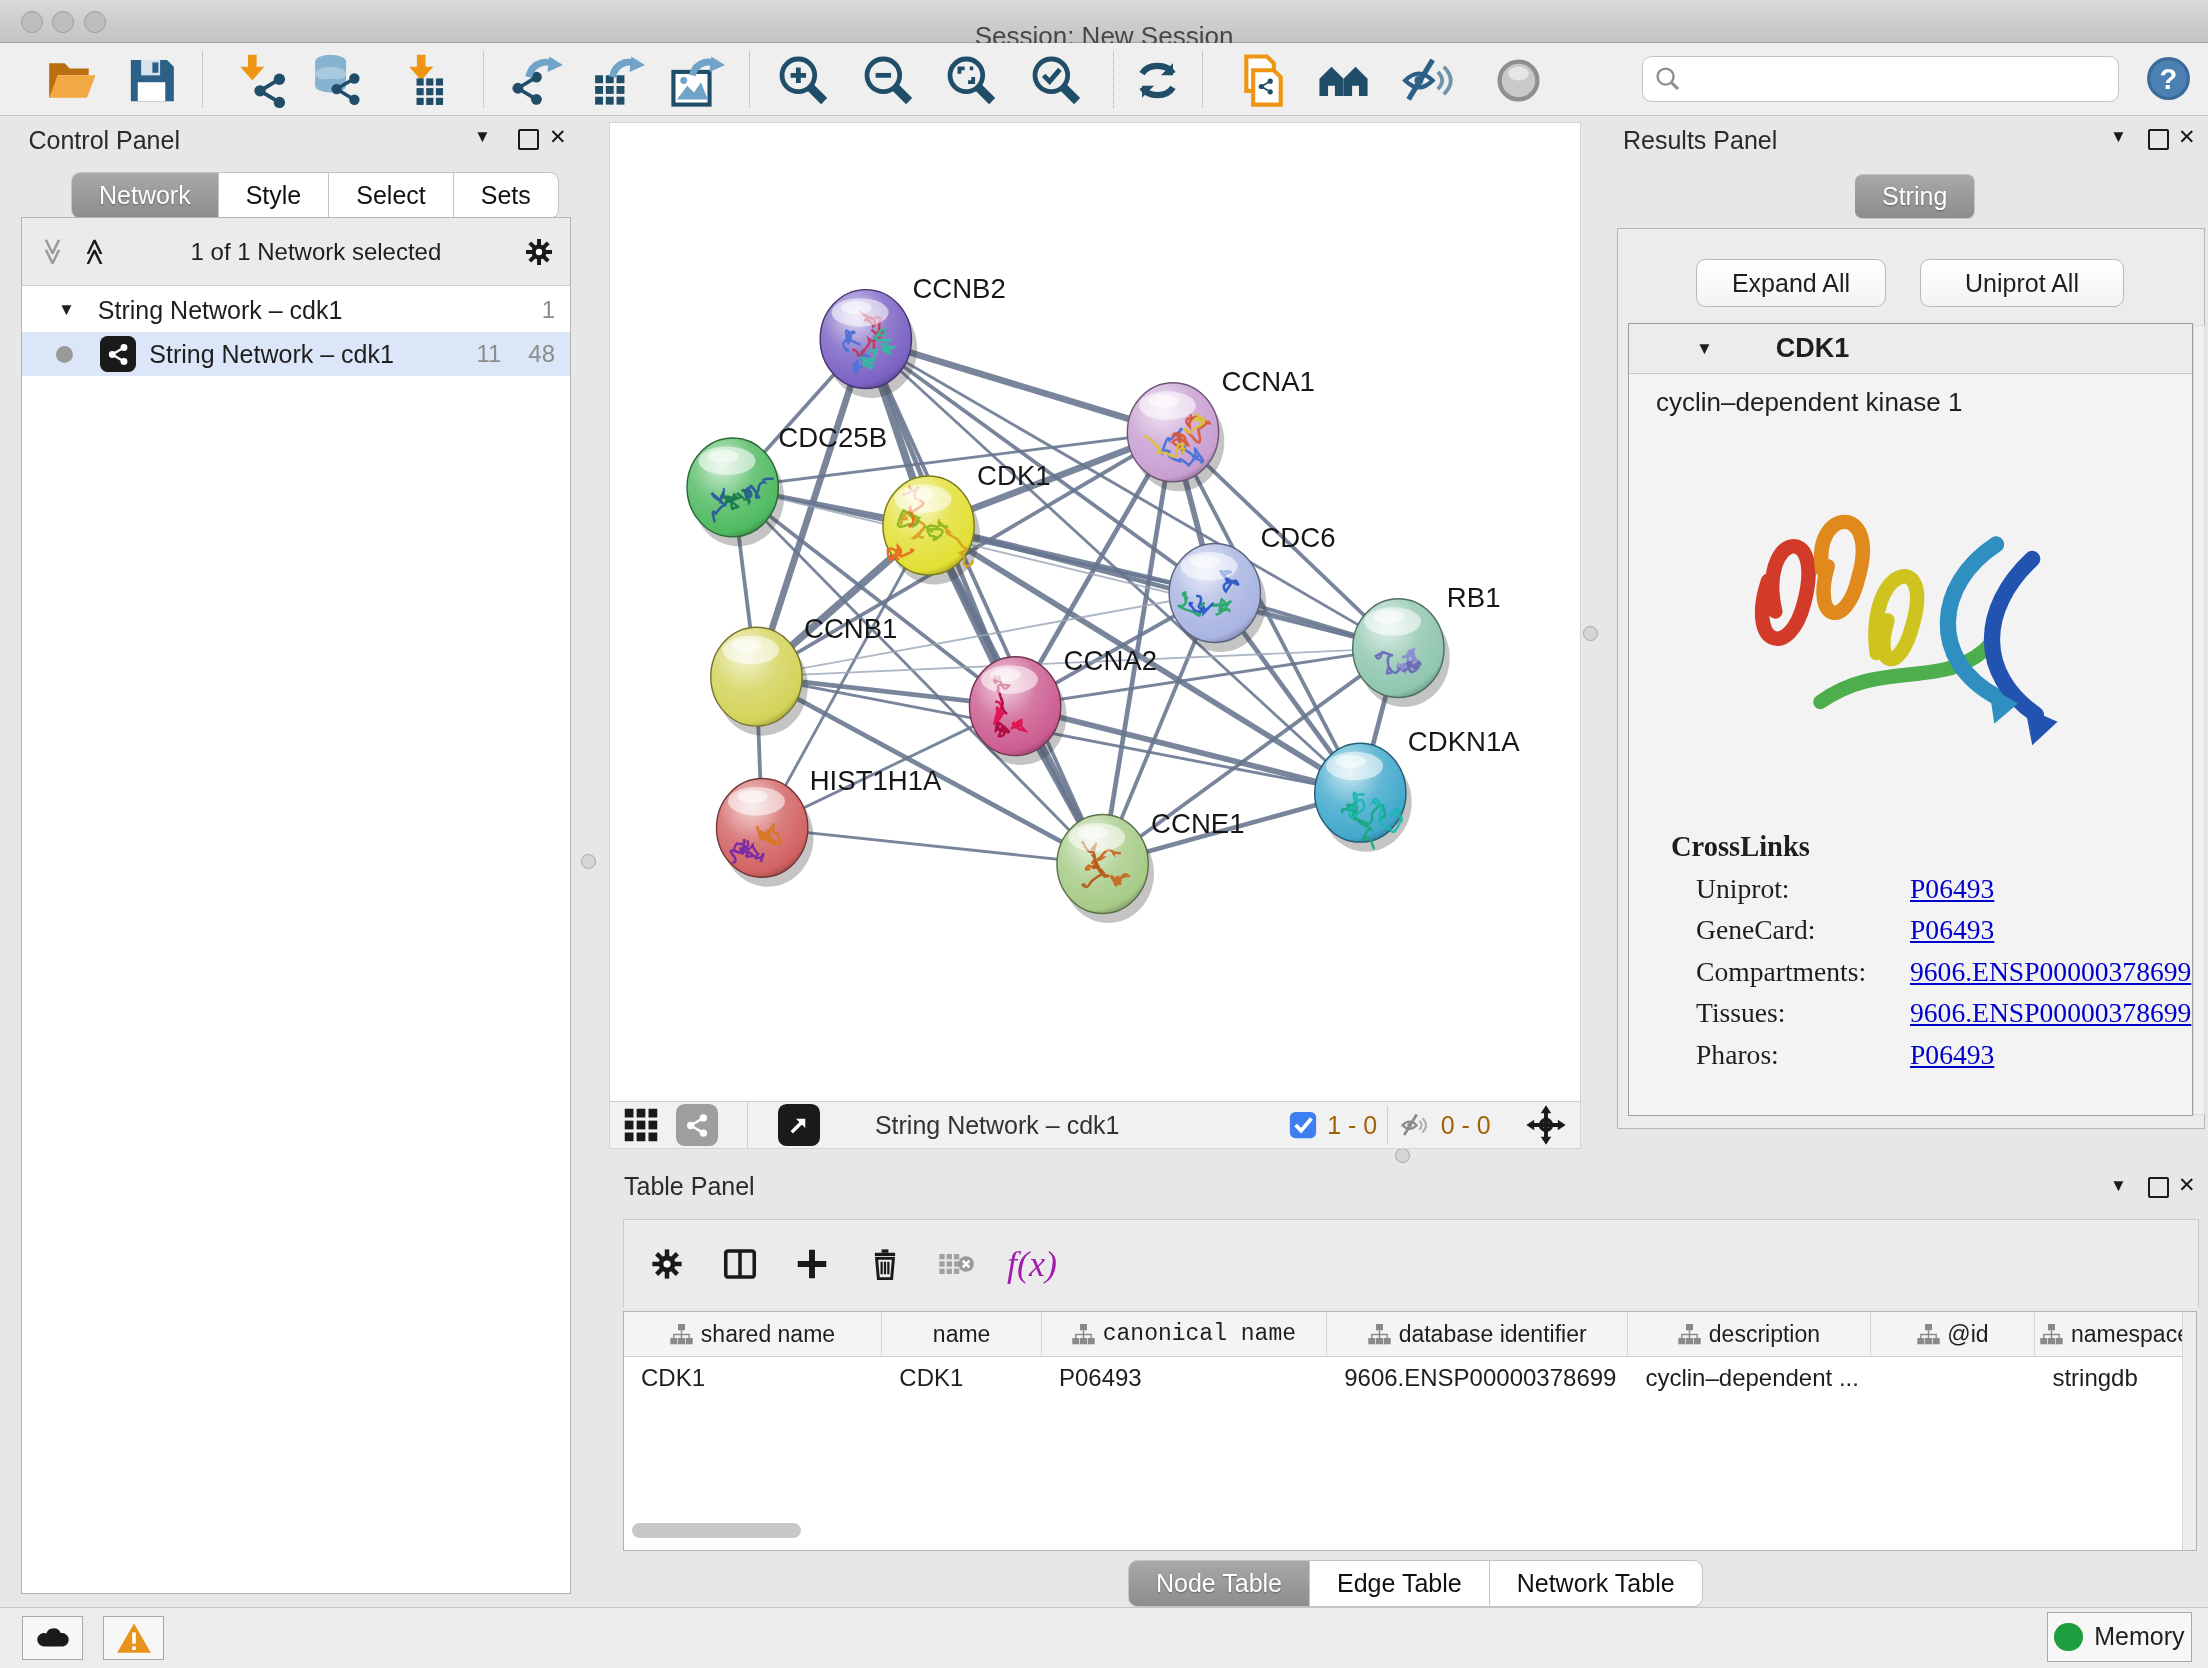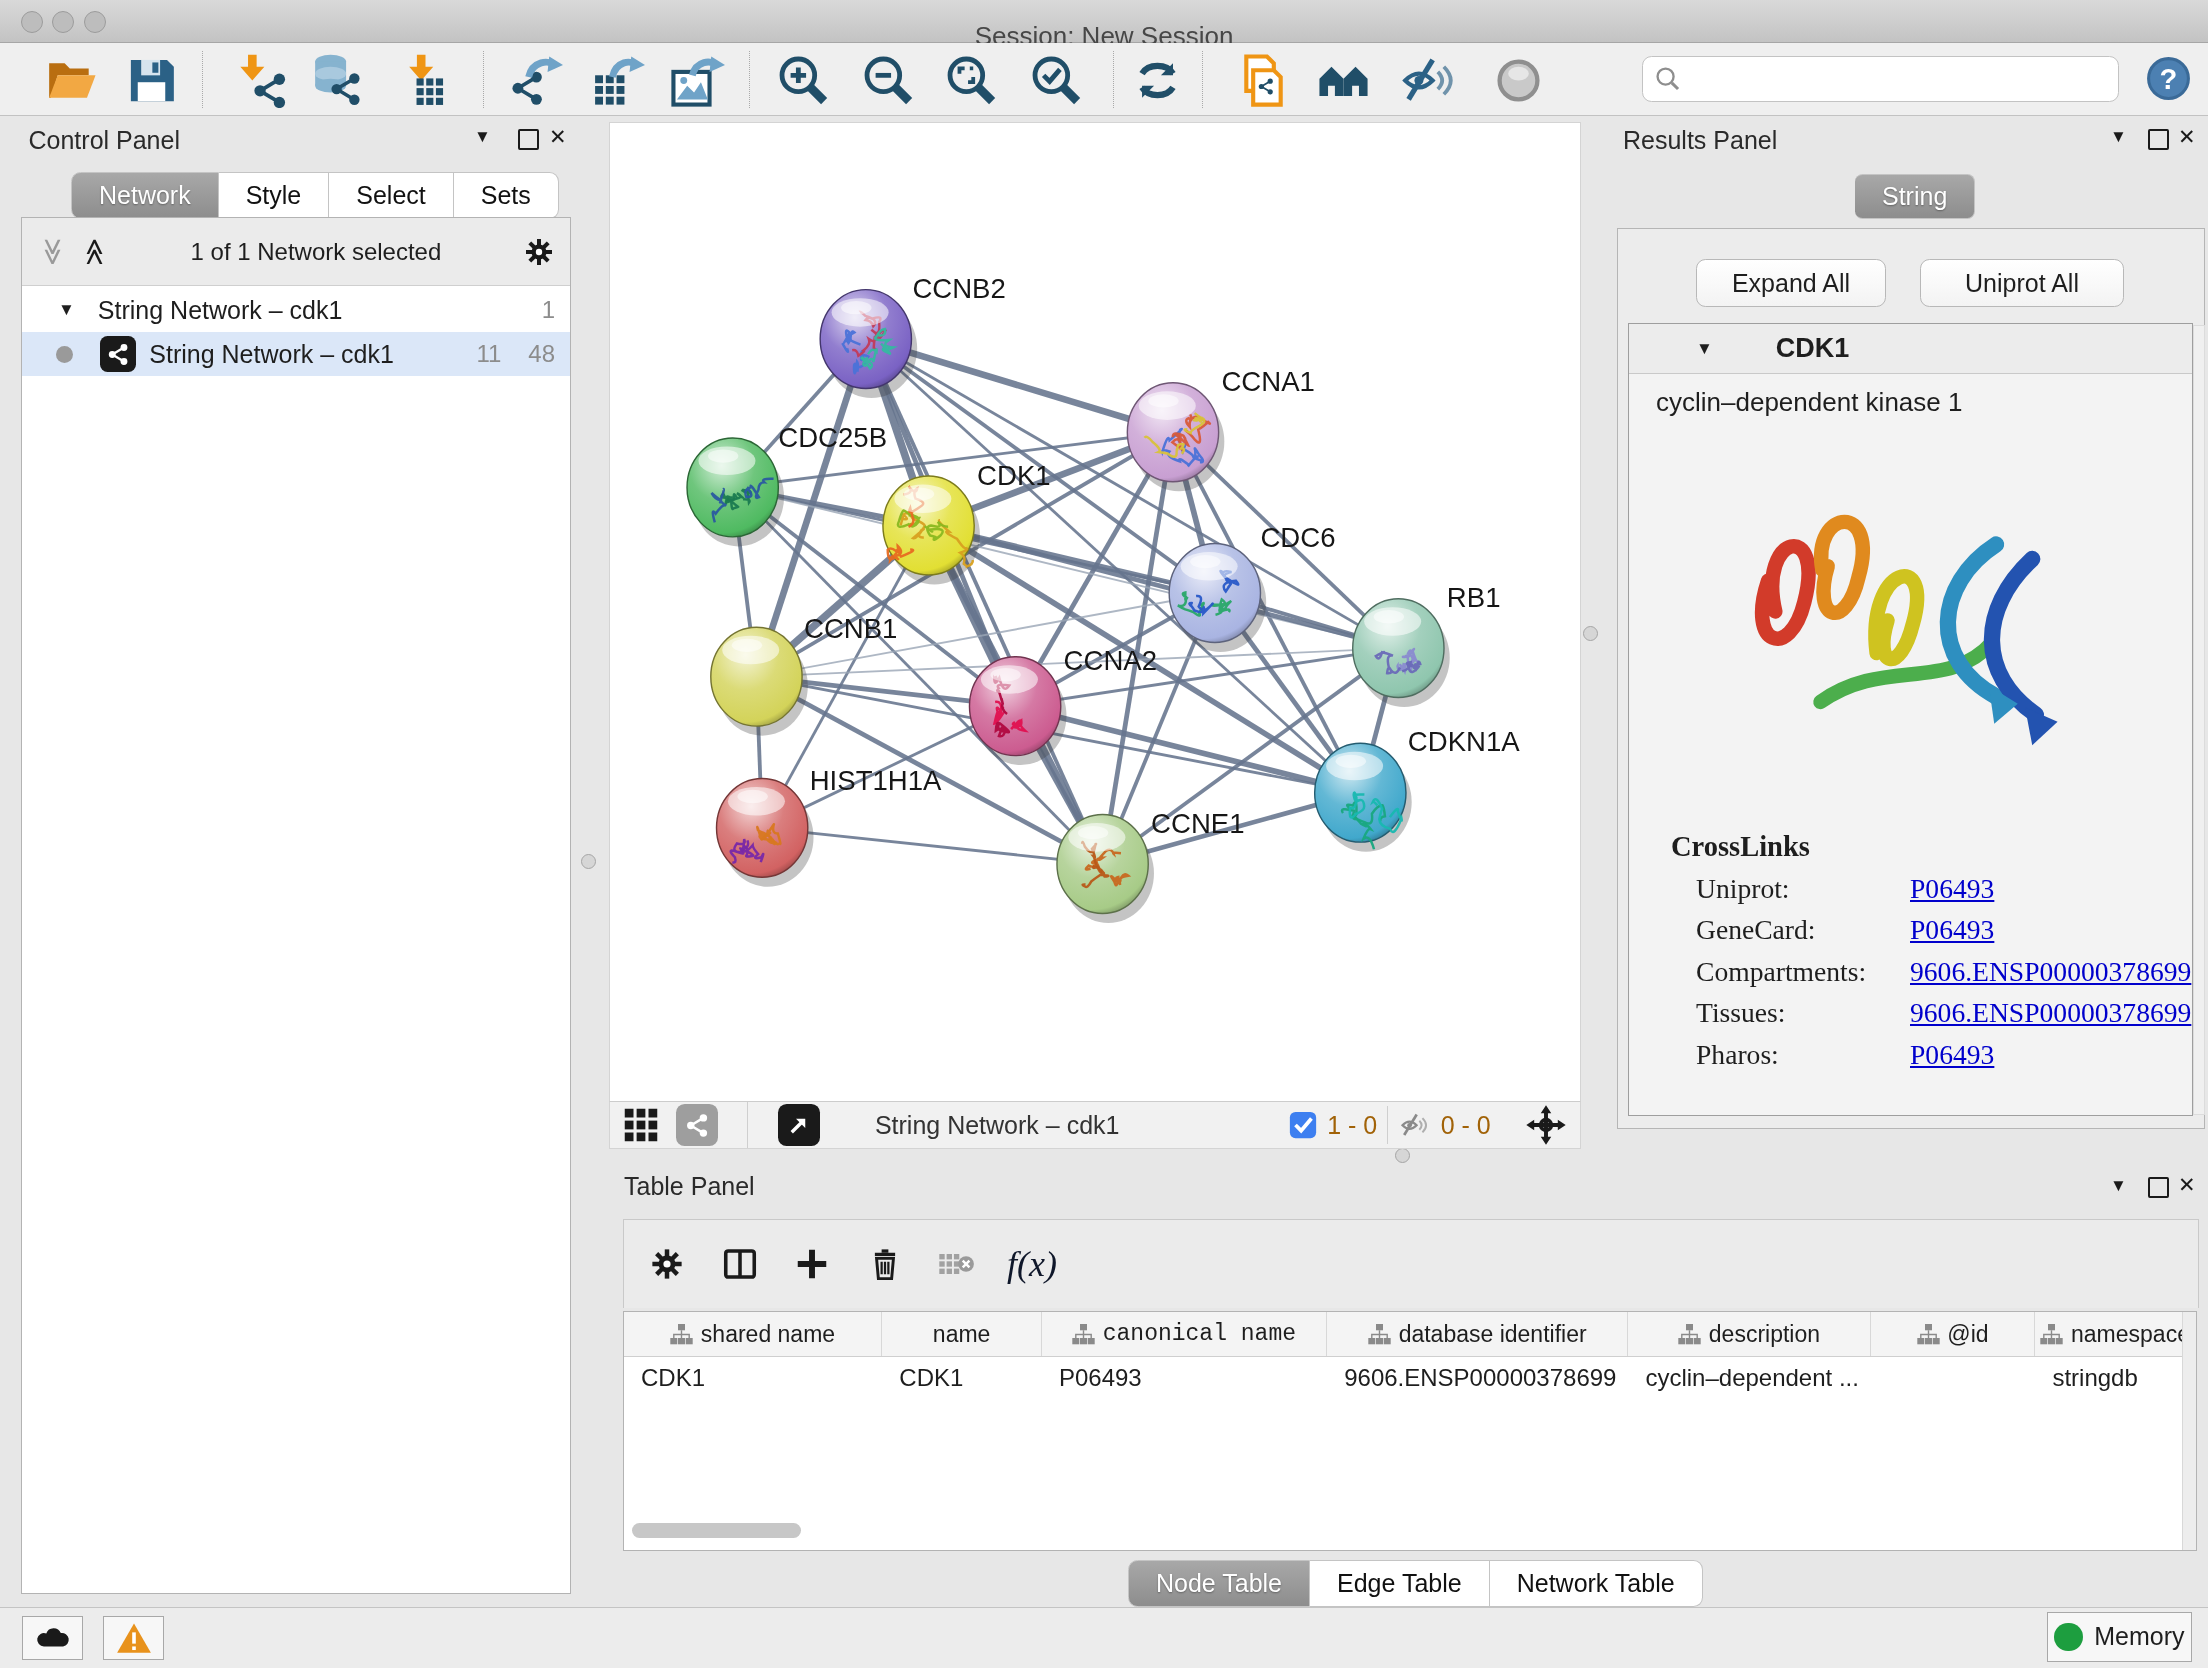--- a/index.html
+++ b/index.html
@@ -652,21 +652,21 @@
     <path d="M8.5 11 h15 l-1.6 18 h-11.8 z" fill="none" stroke="#1a1a1a" stroke-width="2.6"></path>
     <path d="M13 14 v11 M16 14 v11 M19 14 v11" stroke="#1a1a1a" stroke-width="2"></path>
   </svg>
   <svg width="38" height="32" viewBox="0 0 34 28" style="margin-left:34px">
     <g color="#9a9a9a" opacity=".9">
         <use href="#sym-grid9" width="22" height="22" y="3"></use>
       </g>
     <circle cx="26" cy="14" r="7" fill="#9a9a9a"></circle>
       <path d="M23 11 l6 6 M29 11 l-6 6" stroke="#fff" stroke-width="2.2"></path>
   </svg>
-  <span class="serif" style="margin-left:32px;font-size:36px;font-style:italic;color:#0f172a">f(x)</span>
+  <span class="serif" style="margin-left:32px;font-size:36px;font-style:italic;color:#a21caf">f(x)</span>
 </div>
 
 <div id="tp-box" class="abs">
   <div id="tbl-head">
       <div class="th" style="width: 259px;">
         <svg width="23" height="21" viewBox="0 0 16 15">
           <g fill="#8a8a8a">
             <rect x="5.5" y="0" width="5" height="4.5"></rect>
             <rect x="0" y="10" width="5" height="4.5"></rect>
             <rect x="5.5" y="10" width="5" height="4.5"></rect>

